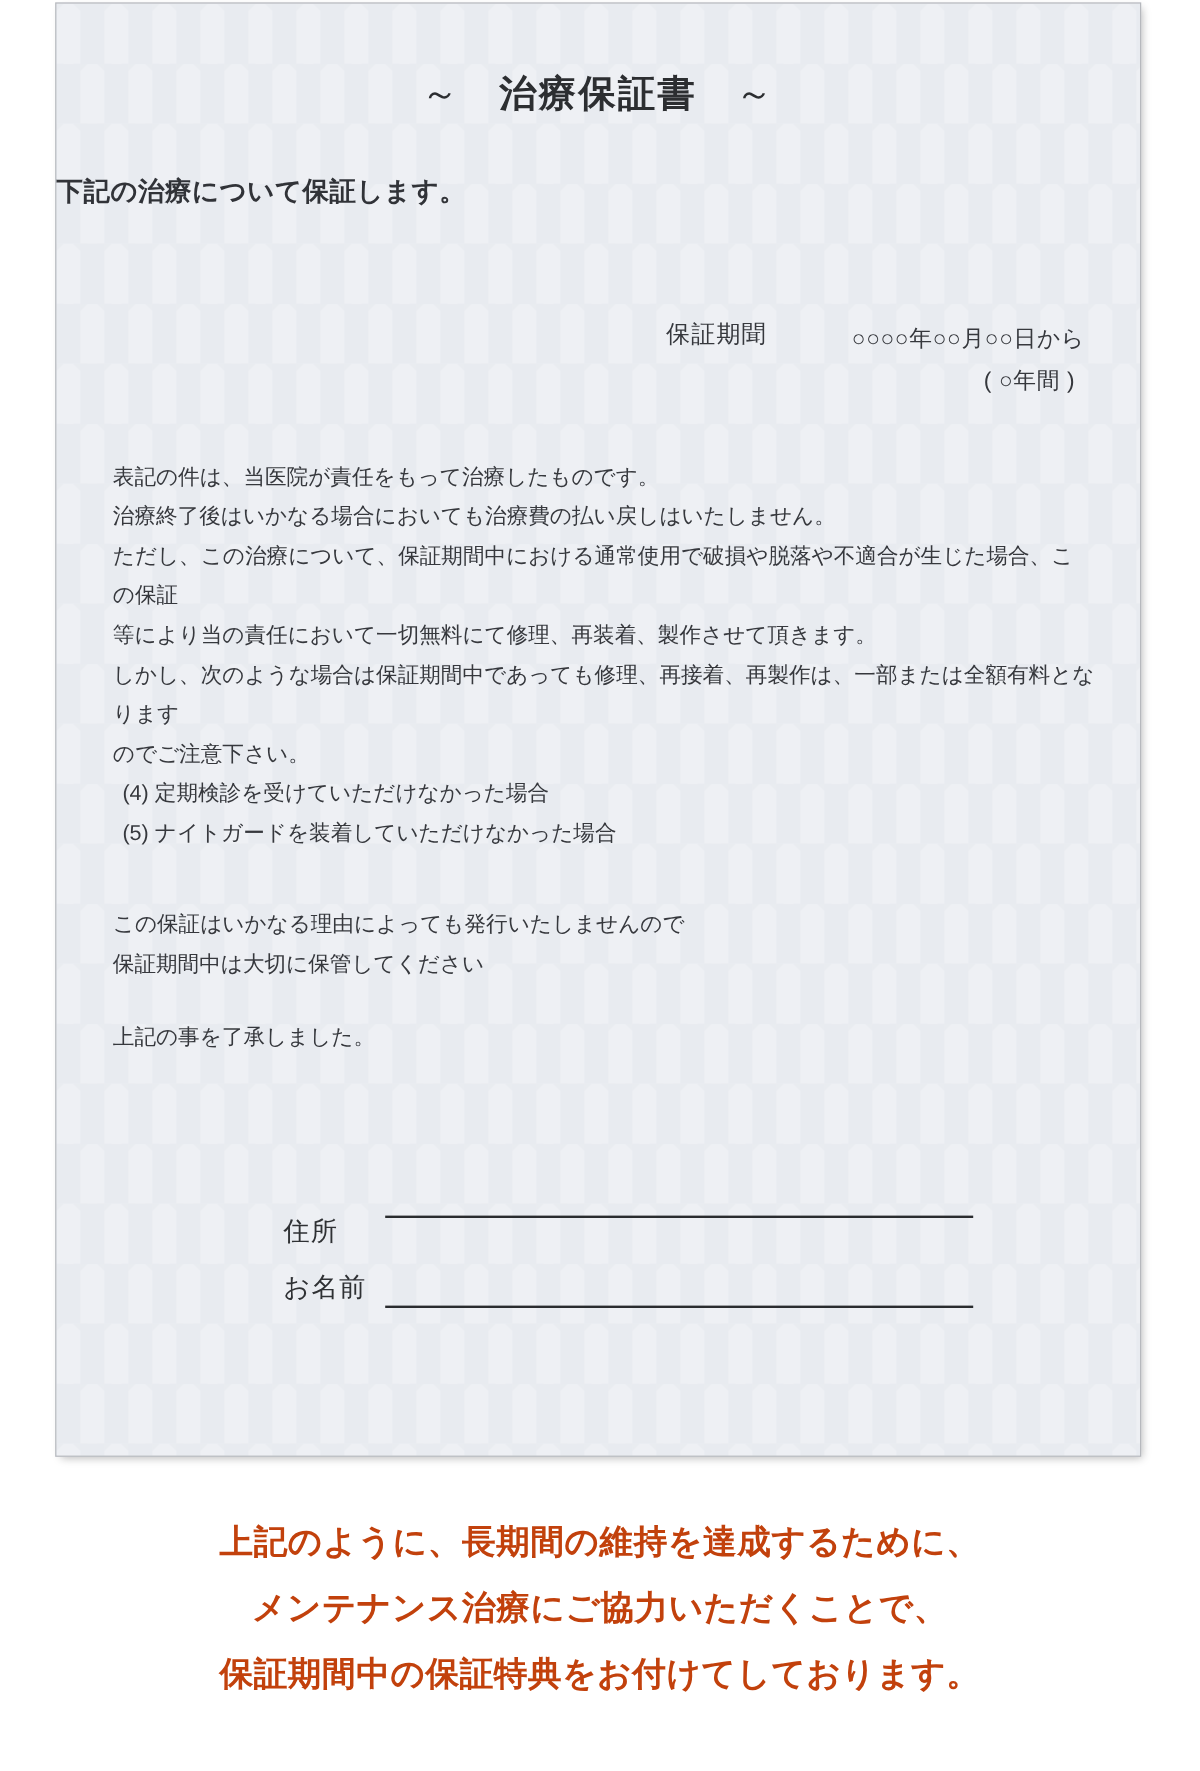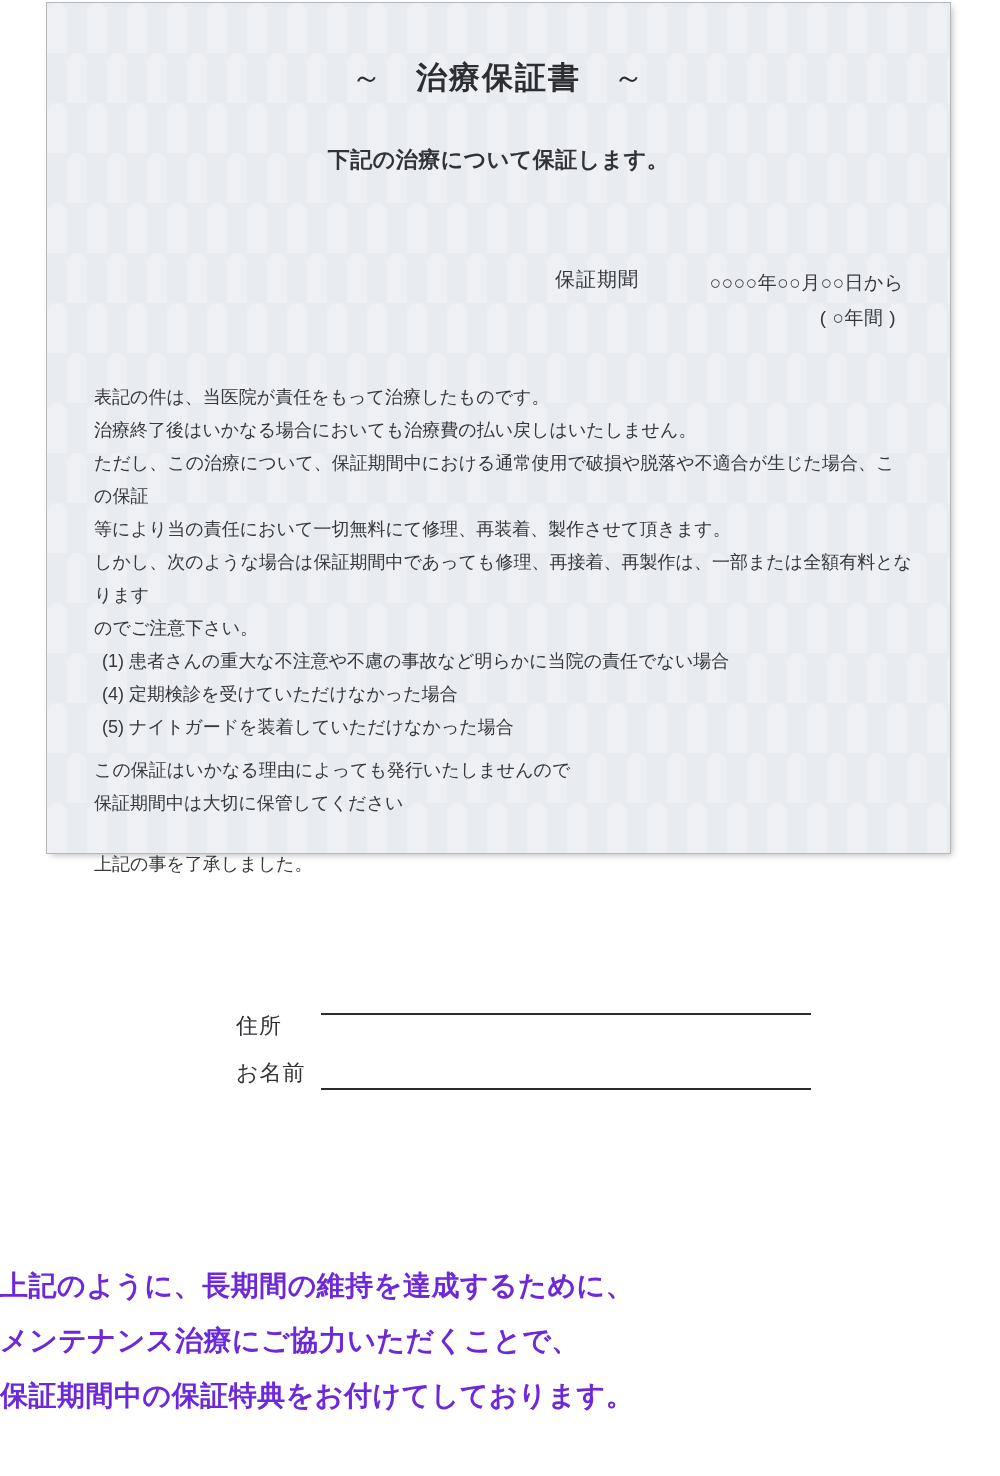--- a/index.html
+++ b/index.html
@@ -15,21 +15,21 @@
     overflow: hidden;
     background: #ffffff;
   }
 
   
   .doc {
     position: absolute;
     left: 46px;
     top: 2px;
     width: 905px;
-    height: 852px;
+    height: 1212px;
     border: 1px solid #b6b8bd;
     box-shadow: 3px 3px 7px -2px rgba(0,0,0,0.28);
     background-color: #edeff3;
     
     background-image:
       linear-gradient(135deg, rgba(232,235,240,0.9) 4.5px, transparent 4.5px),
       linear-gradient(225deg, rgba(232,235,240,0.9) 4.5px, transparent 4.5px),
       conic-gradient(#e8ebf0 0 90deg, #eef0f4 90deg 180deg, #e8ebf0 180deg 270deg, #eef0f4 270deg 360deg);
     background-size: 20px 50px, 20px 50px, 40px 100px;
   }
@@ -47,21 +47,20 @@
     letter-spacing: 2px;
   }
   .doc-title .tilde { font-weight: 400; }
   .doc-title .title-text { margin: 0 32px; }
 
   .doc-subtitle {
     position: absolute;
     top: 142px;
     left: 0;
     width: 100%;
-    text-align: center;
     font-size: 22px;
     font-weight: 700;
     color: #313338;
     letter-spacing: 0.5px;
   }
 
   .period {
     position: absolute;
     top: 239px;
     left: 508px;
@@ -134,25 +133,26 @@
   }
   .sig-line.address { top: 1010px; }
   .sig-line.name    { top: 1085px; }
 
   
   .footer {
     position: absolute;
     top: 1258px;
     left: 0;
     width: 100%;
+    text-align: center;
     font-family: "Liberation Serif", "DejaVu Serif", serif;
     font-size: 28px;
     font-weight: 600;
     line-height: 55px;
-    color: #6d28d9;
+    color: #c2410c;
     letter-spacing: 0.5px;
   }
 </style>
 </head>
 <body>
 
 <div class="page">
 
   <div class="doc">
 
@@ -170,21 +170,20 @@
       </div>
     </div>
 
     <div class="body-text">
       <div>表記の件は、当医院が責任をもって治療したものです。</div>
       <div>治療終了後はいかなる場合においても治療費の払い戻しはいたしません。</div>
       <div>ただし、この治療について、保証期間中における通常使用で破損や脱落や不適合が生じた場合、この保証</div>
       <div>等により当の責任において一切無料にて修理、再装着、製作させて頂きます。</div>
       <div>しかし、次のような場合は保証期間中であっても修理、再接着、再製作は、一部または全額有料となります</div>
       <div>のでご注意下さい。</div>
-      <div class="list-item">(1) 患者さんの重大な不注意や不慮の事故など明らかに当院の責任でない場合</div>
       <div class="list-item">(4) 定期検診を受けていただけなかった場合</div>
       <div class="list-item">(5) ナイトガードを装着していただけなかった場合</div>
     </div>
 
     <div class="note-text">
       <div>この保証はいかなる理由によっても発行いたしませんので</div>
       <div>保証期間中は大切に保管してください</div>
     </div>
 
     <div class="ack">上記の事を了承しました。</div>

